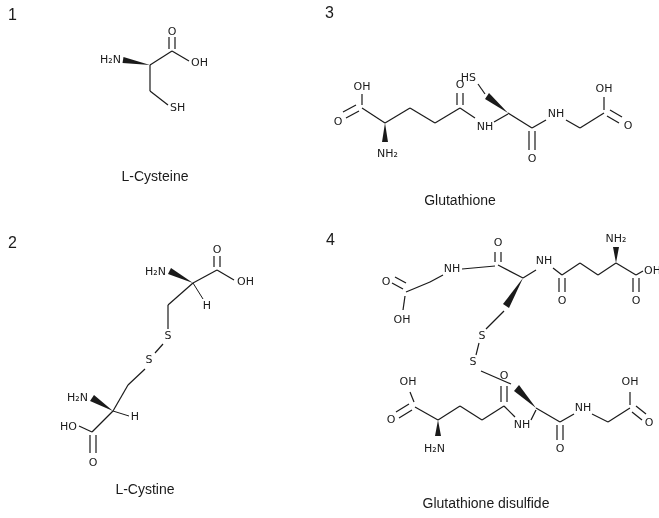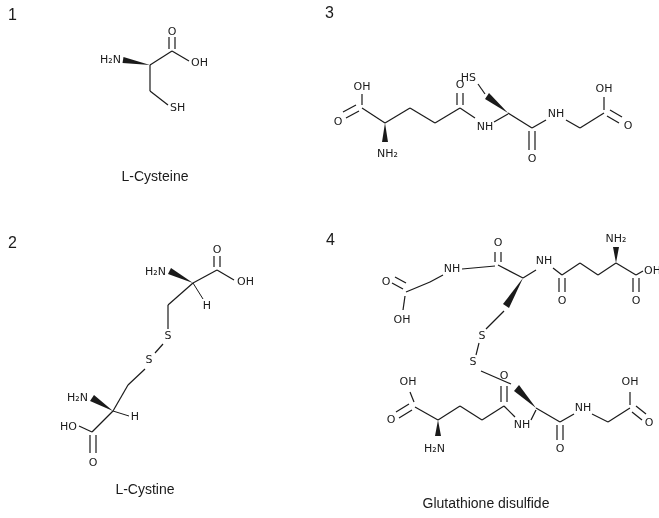--- a/index.html
+++ b/index.html
@@ -108,20 +108,21 @@
     <text class="start" x="52" y="101">NH₂</text>
     <text class="mid" x="135" y="32">O</text>
     <text class="mid" x="160" y="74">NH</text>
     <text class="end" x="151" y="25">HS</text>
     <text class="mid" x="207" y="106">O</text>
     <text class="mid" x="231" y="61">NH</text>
     <text class="mid" x="279" y="36">OH</text>
     <text class="mid" x="303" y="73">O</text>
   </svg>
 
+  <div class="caption" style="left:325px;top:192px;width:270px;">Glutathione</div>
 
   <div class="panel-number" style="left:326px;top:231px;">4</div>
 
   <svg style="left:318px;top:230px;" width="341" height="252" viewBox="0 0 341 252">
     <g>
 
       <line x1="85" y1="59" x2="74" y2="53"></line>
       <line x1="88" y1="53" x2="77" y2="47"></line>
       <line x1="87" y1="66" x2="85" y2="80"></line>
       <line x1="88" y1="62" x2="112" y2="52"></line>

